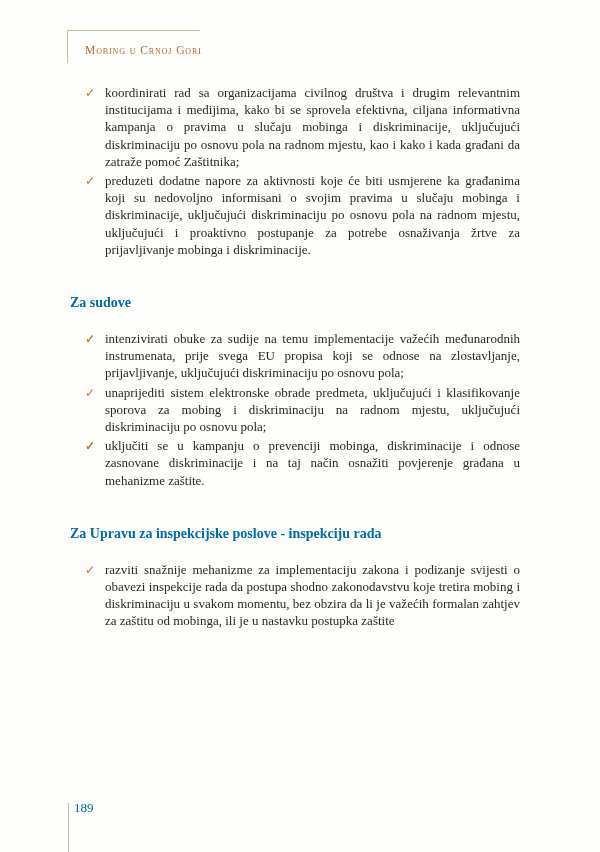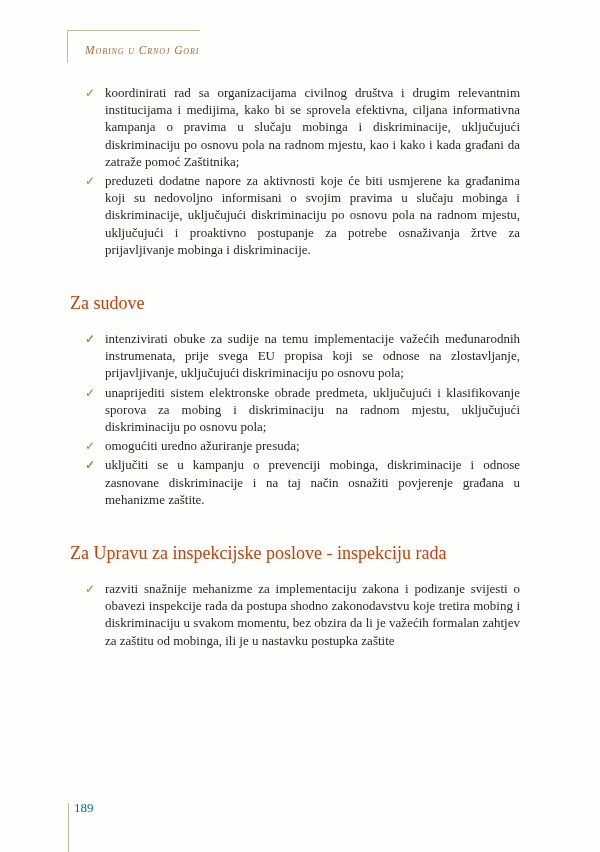--- a/index.html
+++ b/index.html
@@ -23,21 +23,20 @@
     border-left: 1px solid #c9bd9e;
     box-sizing: border-box;
     padding: 9px 0 0 17px;
   }
   .head-title {
     font-variant: small-caps;
     letter-spacing: 0.9px;
     font-size: 11.5px;
     color: #ad6b33;
     white-space: nowrap;
-    font-style: italic;
   }
   .content {
     position: absolute;
     left: 70px; top: 84px;
     width: 450px;
     color: #2b2823;
   }
   .checklist { list-style: none; margin: 0; padding: 0; }
   .checklist li {
     position: relative;
@@ -47,24 +46,24 @@
     line-height: 17.2px;
     margin: 0 0 2px 0;
   }
   .check {
     position: absolute;
     left: 15px; top: 1px;
     color: #c0773a;
     font-size: 12px;
   }
   .section-heading {
-    font-size: 18px;
+    font-size: 14px;
     line-height: 18px;
-    font-weight: normal;
-    color: #c2410c;
+    font-weight: bold;
+    color: #0369a1;
     margin: 36px 0 18px 0;
   }
   .footer-rule {
     position: absolute;
     left: 68px; top: 803px;
     width: 1px; height: 49px;
     background: #c9bd9e;
   }
   .page-number {
     position: absolute;
@@ -106,21 +105,20 @@
       <li>
         <span class="check">✓</span>
         <span>intenzivirati obuke za sudije na temu implementacije važećih međunarodnih instrumenata, prije svega EU propisa koji se odnose na zlostavljanje, prijavljivanje, uključujući diskriminaciju po osnovu pola;</span>
       </li>
       <li>
         <span class="check">✓</span>
         <span>unaprijediti sistem elektronske obrade predmeta, uključujući i klasifikovanje sporova za mobing i diskriminaciju na radnom mjestu, uključujući diskriminaciju po osnovu pola;</span>
       </li>
       <li>
         <span class="check">✓</span>
-        <span>omogućiti uredno ažuriranje presuda;</span>
       </li>
       <li>
         <span class="check">✓</span>
       </li>
       <li>
         <span class="check">✓</span>
         <span>uključiti se u kampanju o prevenciji mobinga, diskriminacije i odnose zasnovane diskriminacije i na taj način osnažiti povjerenje građana u mehanizme zaštite.</span>
       </li>
     </ul>
 

